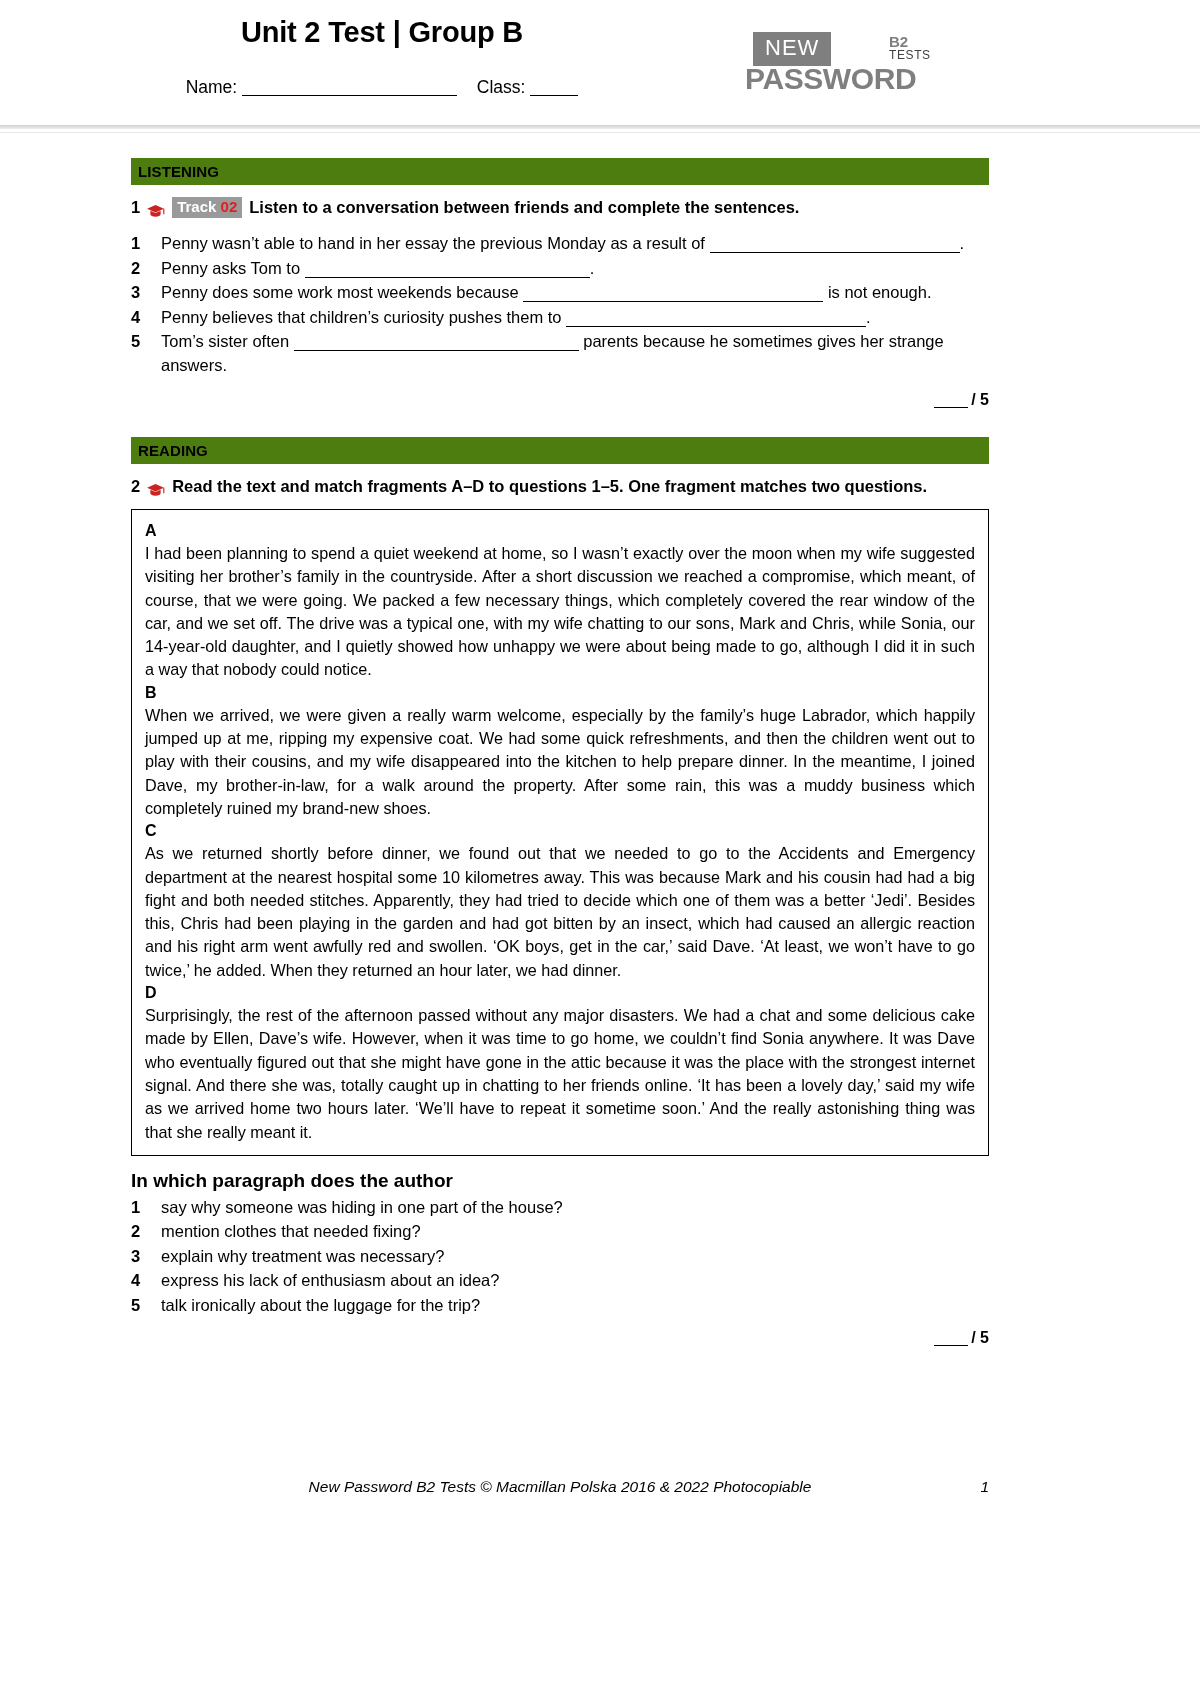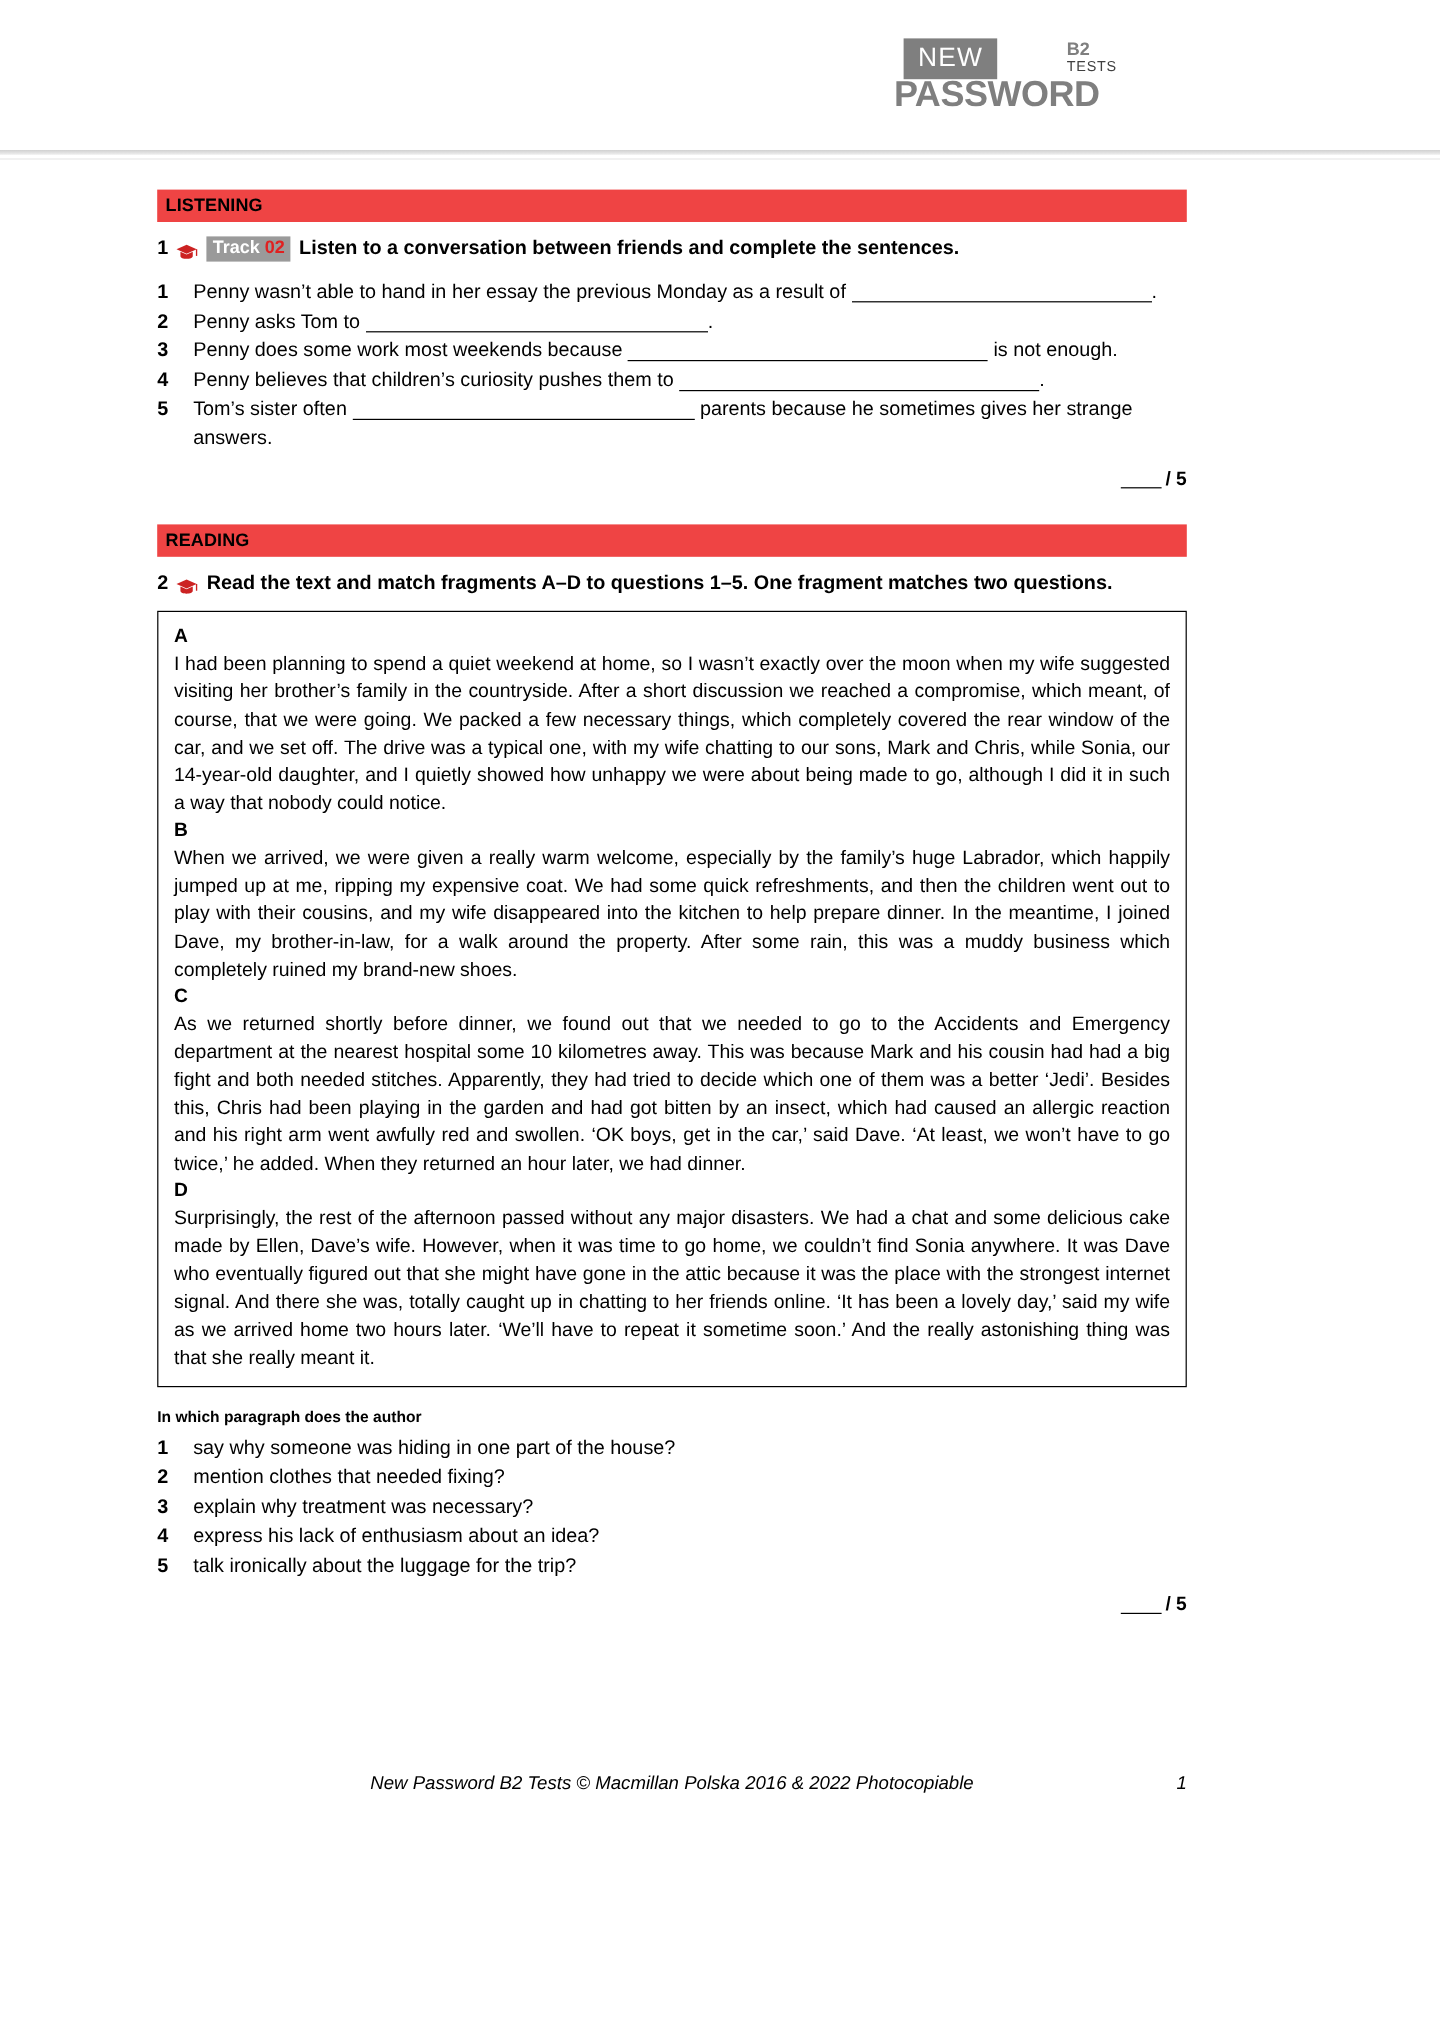--- a/index.html
+++ b/index.html
@@ -53,21 +53,21 @@
   }
 
   .header-rule { position: absolute; left: 0; top: 125px; width: 1200px; height: 4px;
     background: linear-gradient(to bottom, #d0d0d0, #efefef); }
   .header-rule2 { position: absolute; left: 0; top: 132px; width: 1200px; height: 1px; background: #e8e8e8; }
 
   
   .content { position: absolute; left: 131px; top: 158px; width: 858px; }
 
   .section-bar {
-    background: #ef4444; font-size: 15px; font-weight: bold; letter-spacing: 0.1px;
+    background: #4d7c0f; font-size: 15px; font-weight: bold; letter-spacing: 0.1px;
     padding: 5px 8px 5px 7px; line-height: 17px;
   }
 
   .task-line {
     font-size: 16.5px; font-weight: bold; line-height: 21px;
     margin-top: 12px; display: flex; align-items: center; flex-wrap: nowrap;
   }
   .task-num { margin-right: 6px; }
   .hat-icon { display: inline-block; width: 19px; height: 14px; margin-right: 7px; position: relative; top: 1px; }
   .track-badge {
@@ -89,38 +89,48 @@
   .readbox {
     border: 1.4px solid #000; margin-top: 12px; padding: 10px 13px 11px 13px;
   }
   .para-label { font-size: 16px; font-weight: bold; line-height: 21px; margin-bottom: 1px; }
   .para-text {
     font-size: 16.2px; line-height: 23.3px; text-align: justify; margin: 0 0 13px 0;
     hyphens: none;
   }
   .para-text:last-child { margin-bottom: 0; }
 
-  .subhead { font-size: 13px; font-weight: bold; margin-top: 14px; line-height: 22px; }
+  .subhead { font-size: 19px; font-weight: bold; margin-top: 14px; line-height: 22px; }
   .answers-row { font-size: 16.5px; font-weight: bold; margin-top: 22px; line-height: 22px; }
   .answers-row .slot { display: inline-block; width: 30px; border-bottom: 1.6px solid #000; vertical-align: -3px; margin: 0 14px 0 4px; }
 
   
   .footer {
     position: absolute; left: 131px; top: 1478px; width: 858px;
     font-size: 15.5px; font-style: italic; display: flex; justify-content: center; align-items: baseline;
   }
   .footer .txt { position: relative; }
   .footer .pg { position: absolute; right: 0; font-style: italic; font-size: 15.5px; }
 </style>
 </head>
 <body>
 
 <div class="page">
 
   <div class="header">
+    <div class="title-block">
+      <div class="doc-title">Unit 2 Test | Group B</div>
+      <div class="nameline">
+        <span>Name:</span>
+        <span class="uline name"></span>
+        <span style="display:inline-block;width:10px"></span>
+        <span>Class:</span>
+        <span class="uline cls"></span>
+      </div>
+    </div>
 
     <div class="logo">
       <div class="logo-new">NEW</div>
       <div class="logo-password">PASSWORD</div>
       <div class="logo-level">B2</div>
       <div class="logo-tests">TESTS</div>
     </div>
 
     <div class="header-rule"></div>
     <div class="header-rule2"></div>

